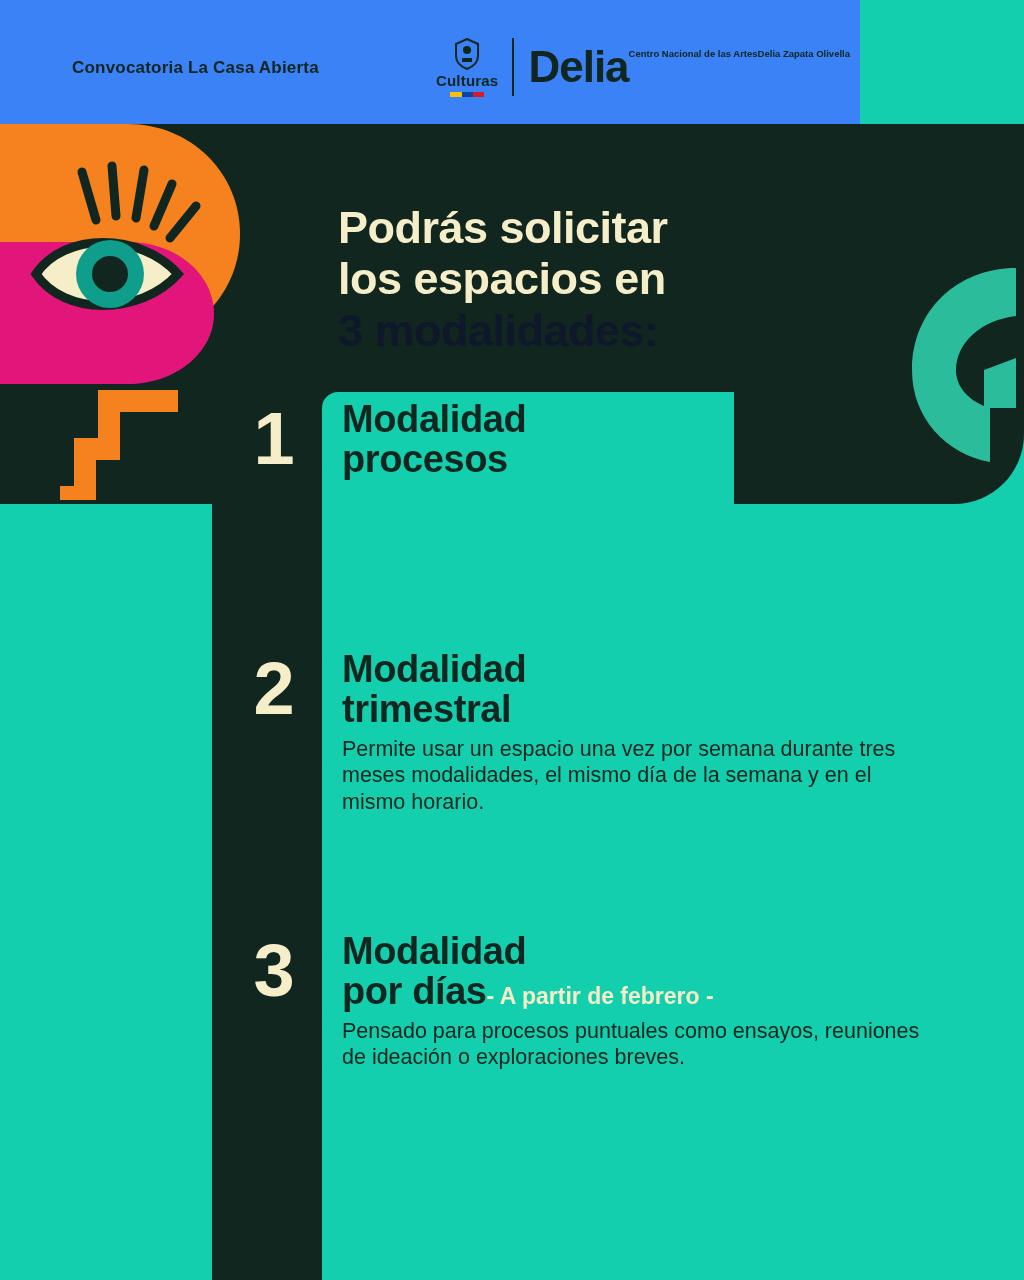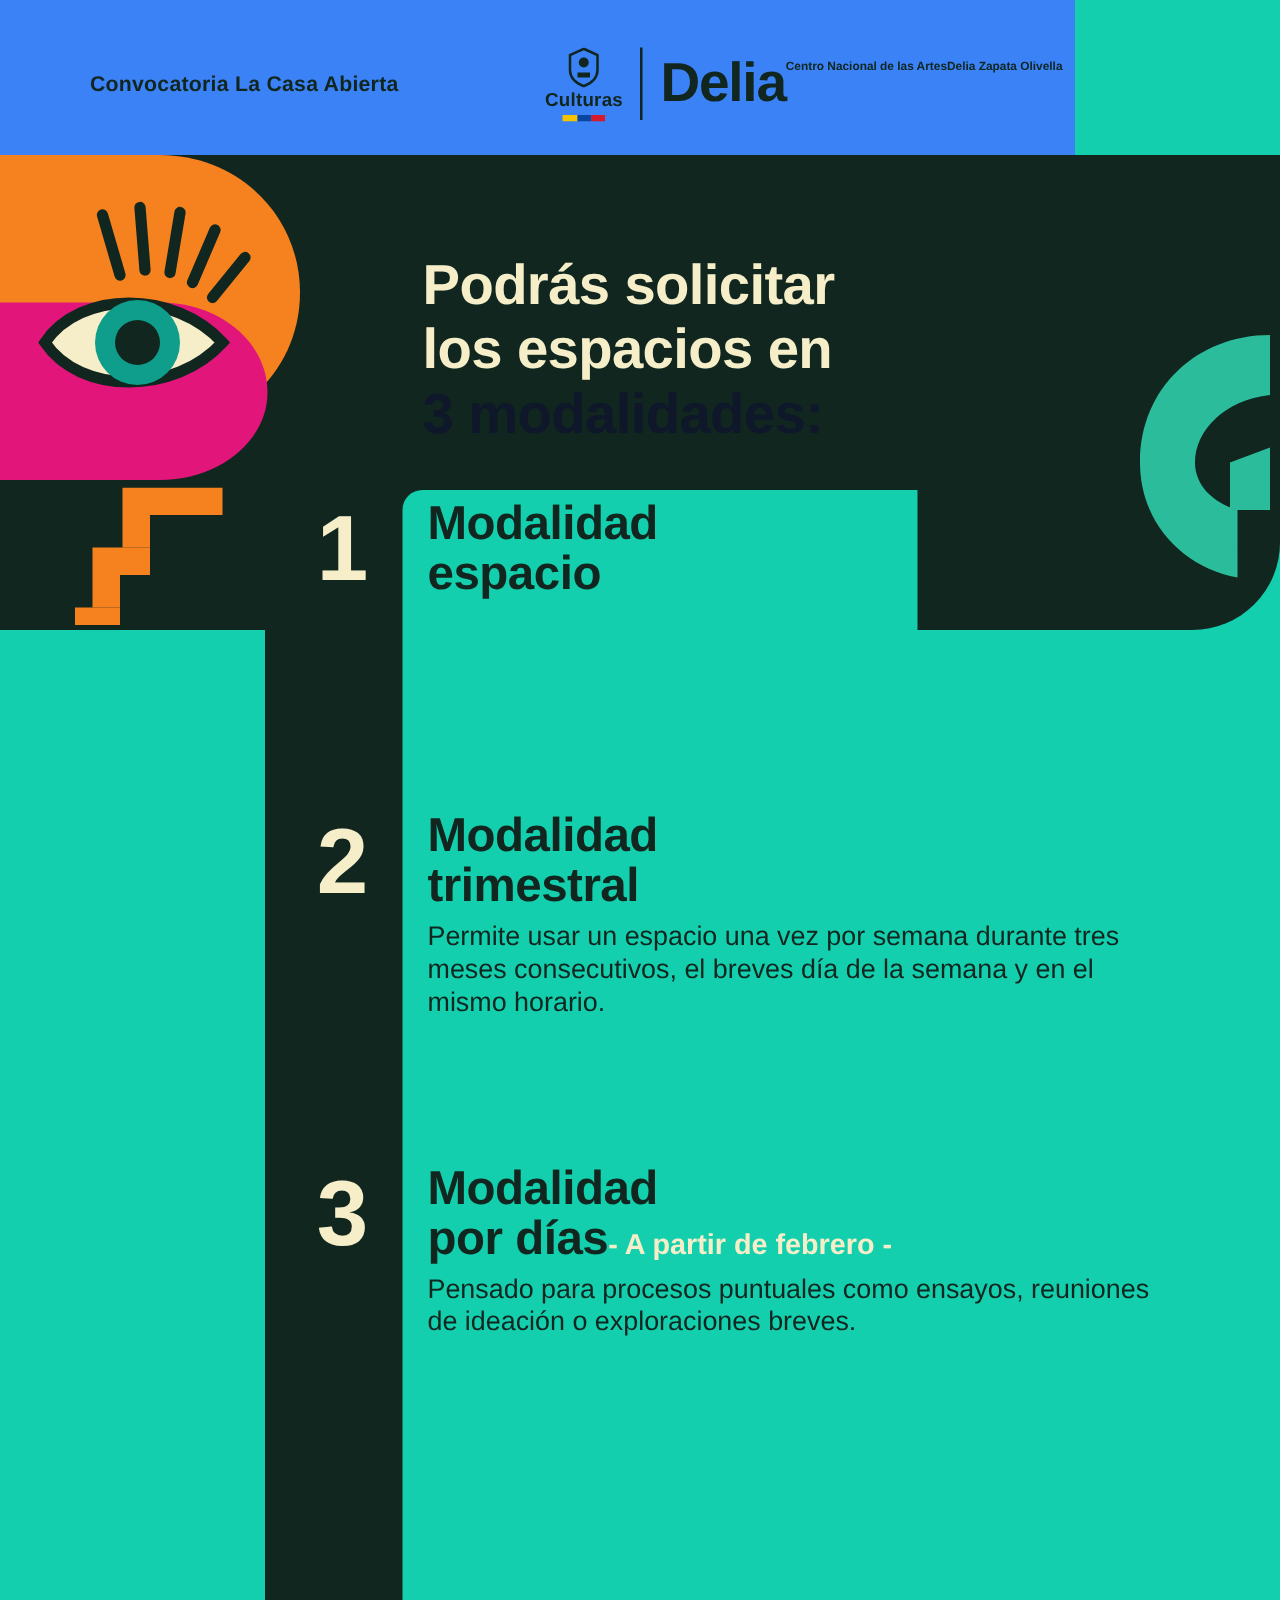--- a/index.html
+++ b/index.html
@@ -301,33 +301,33 @@
   <div>Podrás solicitar</div>
   <div>los espacios en</div>
   <div class="accent">3 modalidades:</div>
 </div>
 
 <div class="item" id="item1">
   <div class="item-num">1</div>
   <div class="item-body">
     <div class="item-title">
       <span>Modalidad</span><br>
-      <span>espacio</span>
+      <span>procesos</span>
     </div>
   </div>
 </div>
 
 <div class="item" id="item2">
   <div class="item-num">2</div>
   <div class="item-body">
     <div class="item-title">
       <span>Modalidad</span><br>
       <span>trimestral</span>
     </div>
-    <div class="item-desc">Permite usar un espacio una vez por semana durante tres meses consecutivos, el breves día de la semana y en el mismo horario.</div>
+    <div class="item-desc">Permite usar un espacio una vez por semana durante tres meses modalidades, el mismo día de la semana y en el mismo horario.</div>
   </div>
 </div>
 
 <div class="item" id="item3">
   <div class="item-num">3</div>
   <div class="item-body">
     <div class="item-title">
       <span>Modalidad</span><br>
       <span>por días</span><span class="suffix">- A partir de febrero -</span>
     </div>

